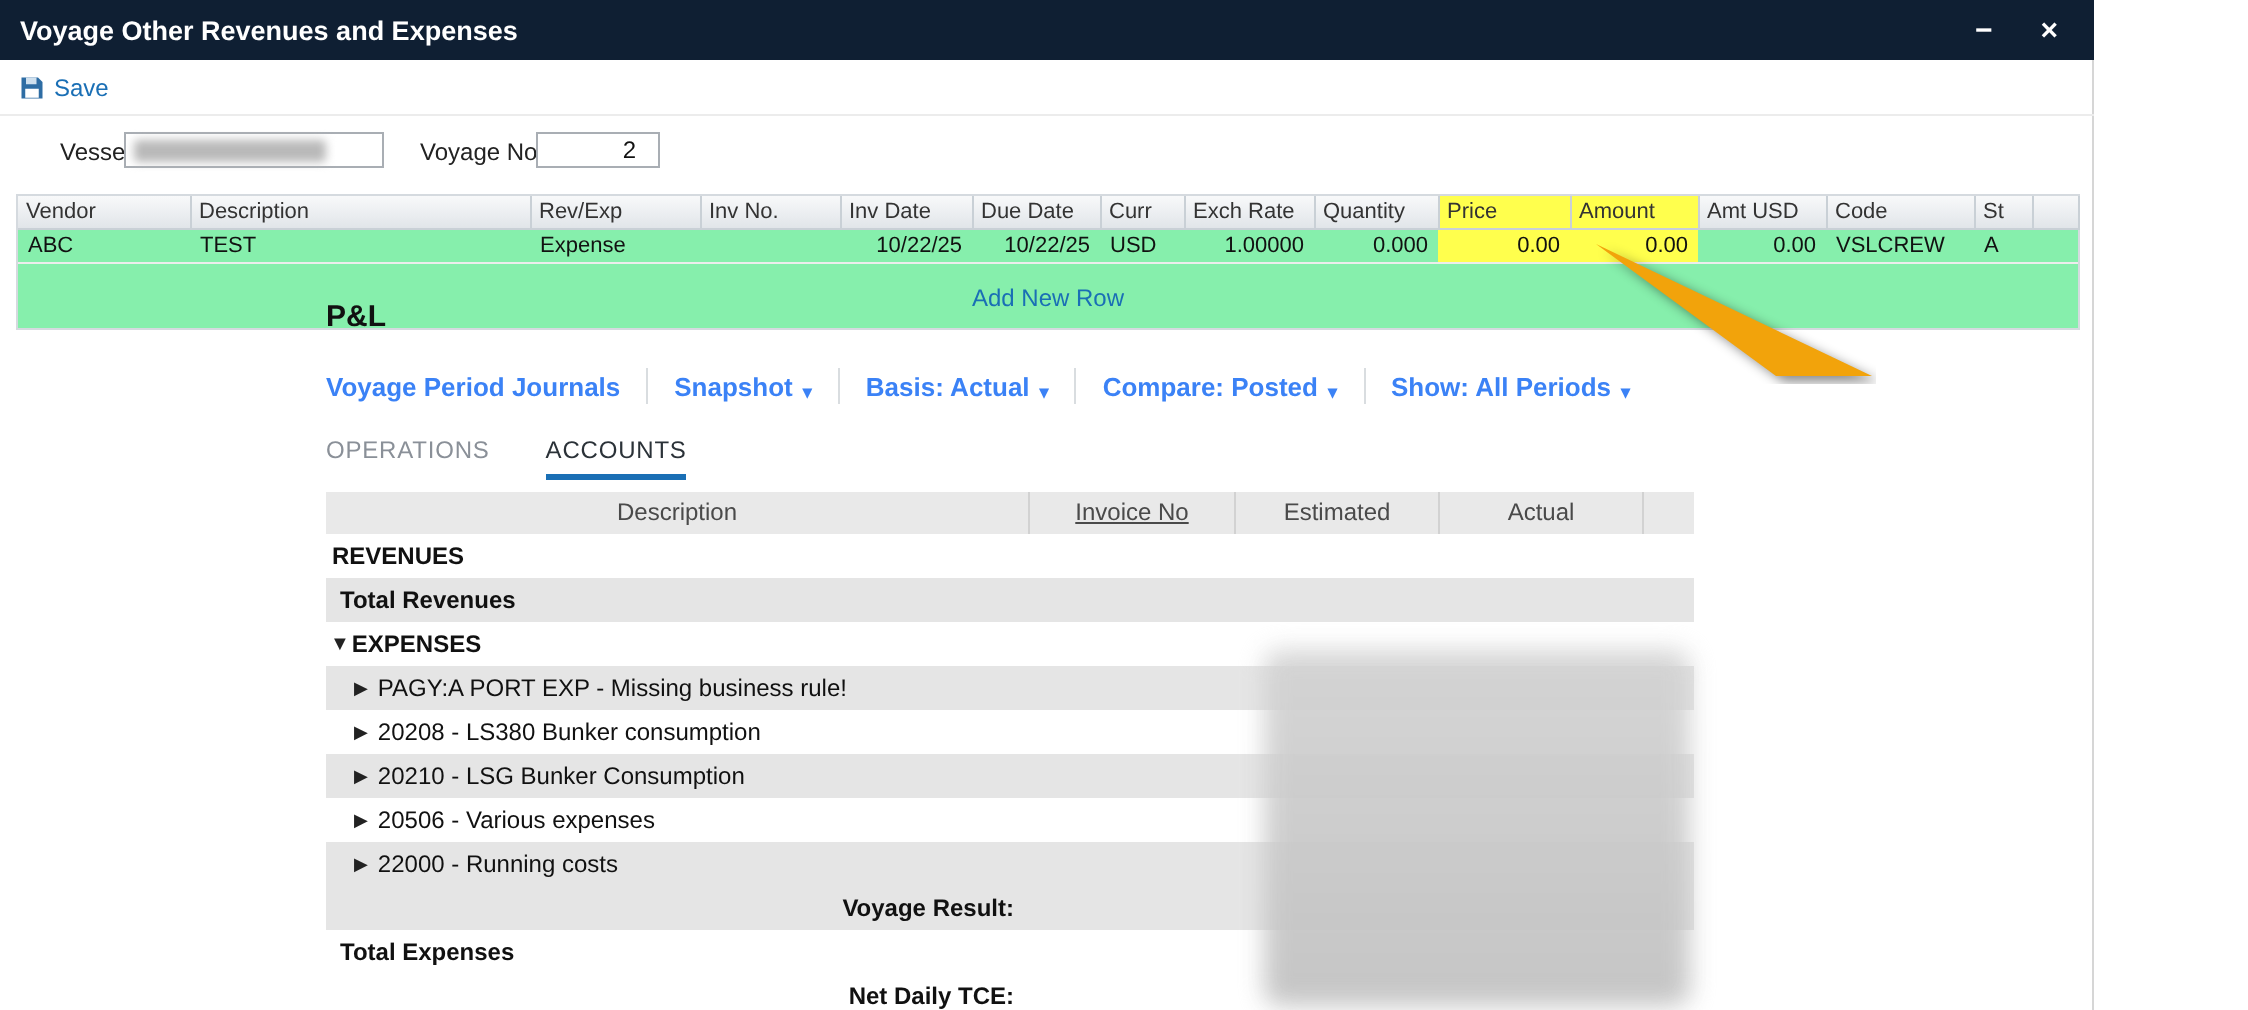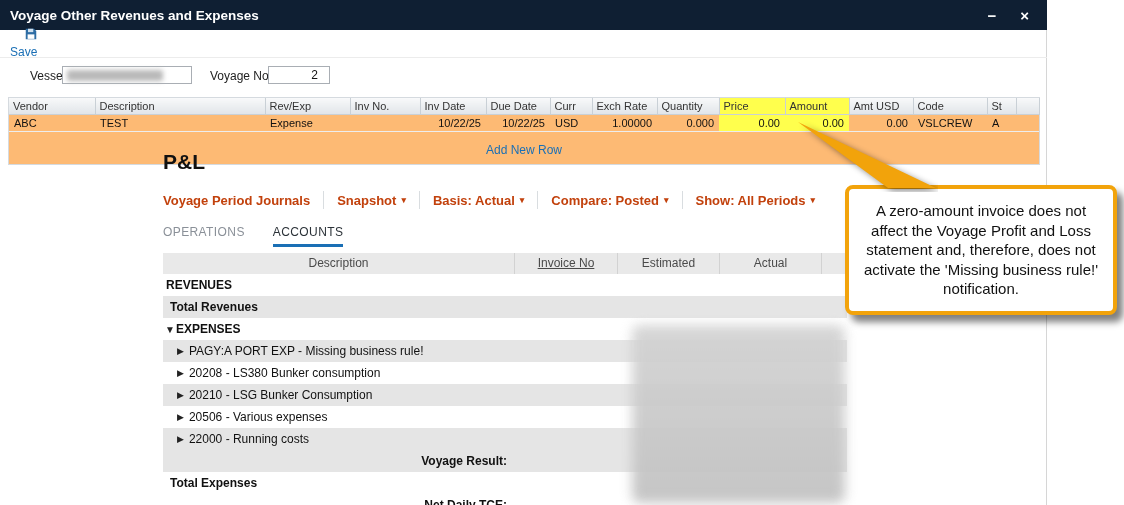--- a/index.html
+++ b/index.html
@@ -8,47 +8,47 @@
   .window { position:absolute; left:0; top:0; width:1047px; height:505px; background:#fff; border-right:1px solid #d6d6d6; }
 
   
   .titlebar { position:absolute; left:0; top:0; width:1047px; height:30px; background:#0f1f33; display:flex; align-items:center; }
   .titlebar .title { color:#fff; font-size:13.5px; font-weight:bold; padding-left:10px; }
   .titlebar .controls { margin-left:auto; display:flex; align-items:center; gap:24px; padding-right:18px; }
   .titlebar .ctl { color:#fff; font-size:15px; font-weight:bold; cursor:pointer; line-height:1; }
 
   
   .toolbar { position:absolute; left:0; top:30px; width:1047px; height:28px; border-bottom:1px solid #ececec; display:flex; align-items:center; }
-  .save-btn { display:flex; align-items:flex-end; gap:5px; margin-left:10px; color:#1a6fb5; font-size:12px; cursor:pointer;flex-direction:column; }
+  .save-btn { display:flex; align-items:center; gap:5px; margin-left:10px; color:#1a6fb5; font-size:12px; cursor:pointer; }
   .save-btn svg { display:block; }
 
   
   .flabel { position:absolute; font-size:12px; color:#222; }
   .lbl-vessel { left:30px; top:69px; }
   .lbl-voyage { left:210px; top:69px; }
   .tinput { position:absolute; height:18px; border:1px solid #a9aeb4; background:#fff; font-size:12px; }
   .input-vessel { left:62px; top:66px; width:130px; }
   .input-voyage { left:268px; top:66px; width:62px; text-align:right; padding-right:11px; line-height:16px; color:#111; }
   .vessel-blur { position:absolute; left:4px; top:3px; width:96px; height:11px; background:#b9b9b9; border-radius:2px; filter:blur(2.5px); }
 
   
-  .grid-wrap { position:absolute; left:8px; top:97px; width:1032px; border:1px solid #d5dadf; background:#fdba74; }
+  .grid-wrap { position:absolute; left:8px; top:97px; width:1032px; border:1px solid #d5dadf; background:#86efac; }
   table.grid { border-collapse:collapse; table-layout:fixed; width:1030px; font-size:11px; }
   table.grid th { background:linear-gradient(#f8f9fa,#e1e5e9); border-right:1px solid #c9d0d6; border-bottom:1px solid #c9d0d6; font-weight:normal; color:#333; text-align:left; padding:2px 4px; height:16px; white-space:nowrap; overflow:hidden; }
   table.grid td { padding:2px 5px; height:17px; color:#111; border-bottom:1px solid #ededed; white-space:nowrap; overflow:hidden; }
   table.grid th.hl, table.grid td.hl { background:#ffff4d; }
   table.grid td.num, table.grid td.date { text-align:right; }
   .add-row { text-align:center; padding:8px 0 6px 0; }
   .add-row span { color:#1a6fb5; font-size:12px; cursor:pointer; }
 
   
   .pnl { position:absolute; left:163px; top:150px; width:684px; }
-  .pnl-title { font-size:21px; font-weight:bold; color:#111; }
+  .pnl-title { font-size:15px; font-weight:bold; color:#111; }
   .pnl-menu { display:flex; align-items:center; margin-top:16px; height:20px; }
-  .pnl-menu .mi { color:#c2410c; font-size:13px; font-weight:bold; cursor:pointer; white-space:nowrap; display:flex; align-items:center; gap:5px; }
+  .pnl-menu .mi { color:#3b82f6; font-size:13px; font-weight:bold; cursor:pointer; white-space:nowrap; display:flex; align-items:flex-end; gap:5px; }
   .pnl-menu .caret { font-size:9px; }
   .pnl-menu .div { width:1px; height:18px; background:#d9dde0; margin:0 13px; }
   .pnl-tabs { display:flex; gap:28px; margin-top:15px; }
   .tab { font-size:12px; font-weight:normal; letter-spacing:0.4px; color:#8a9098; padding-bottom:5px; cursor:pointer; }
   .tab.active { color:#2b3238; border-bottom:3px solid #1a6fb5; }
 
   .pnl-head { display:flex; margin-top:6px; background:#e9e9e9; height:21px; font-size:12px; color:#4a4a4a; align-items:center; }
   .pnl-head .hc { text-align:center; border-right:1px solid #d2d2d2; height:21px; line-height:21px; white-space:nowrap; overflow:hidden; }
   .hc.c-desc { width:352px; } .hc.c-inv { width:103px;text-decoration:underline; } .hc.c-est { width:102px; } .hc.c-act { width:102px; } .hc.c-sp { width:25px; border-right:none; }
 
@@ -273,16 +273,13 @@
           </div>
       </div>
     </div>
 
     <div class="big-blur"></div>
   </div>
 
   <svg class="pointer-svg" viewBox="0 0 150 76">
     <polygon points="10,6 100,72 148,72" fill="#f2a30b" style="filter:drop-shadow(4px 3px 3px rgba(0,0,0,0.45));"></polygon>
   </svg>
-  <div class="callout">
-    <div class="txt">A zero-amount invoice does not affect the Voyage Profit and Loss statement and, therefore, does not activate the 'Missing business rule!' notification.</div>
-  </div>
 </div>
 
 </body></html>

